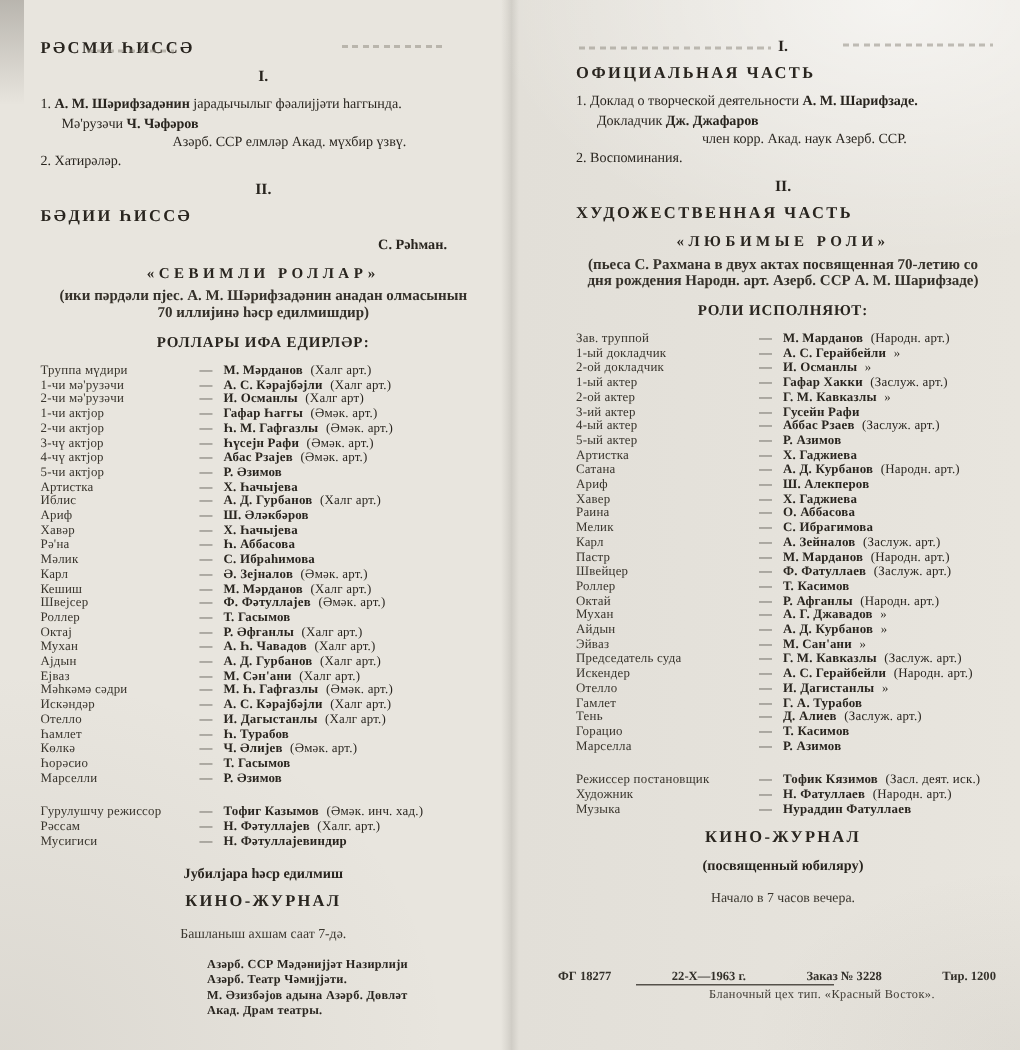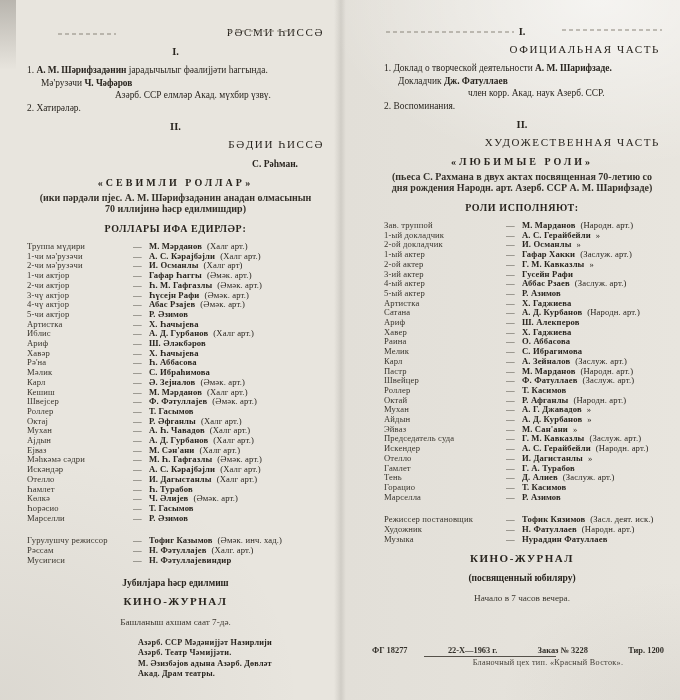--- a/index.html
+++ b/index.html
@@ -11,21 +11,21 @@
       radial-gradient(ellipse 420px 260px at 88% 0%, rgba(255,255,255,.6), transparent 65%),
       radial-gradient(ellipse 500px 420px at 0% 100%, rgba(110,104,94,.10), transparent 60%),
       radial-gradient(ellipse 300px 200px at 100% 100%, rgba(110,104,94,.08), transparent 60%),
       linear-gradient(90deg,#e8e5de 0 334px,#dbd8d1 338px,#d0cdc6 341px,#e2dfd8 346px,#e8e5de 100%);
   }
   .pages{display:flex;}
   .page{width:340px;height:700px;box-sizing:border-box;}
   .page-left{padding:26px 16px 0 27px;}
   .page-right{padding:26px 20px 0 44px;}
 
-  .sec-title{text-align:right;font-weight:normal;font-size:11px;letter-spacing:1.6px;}
+  .sec-title{text-align:left;font-weight:bold;font-size:11px;letter-spacing:1.6px;}
   .numeral{text-align:center;font-weight:bold;font-size:10.5px;margin-top:7px;}
   .sec-title + .numeral{margin-top:8px;}
   .numeral + .sec-title{margin-top:6px;}
 
   .nlist{margin-top:7px;font-size:9.4px;line-height:12.5px;}
   .nline2{margin-left:14px;}
   .nline3-l{margin-left:88px;}
   .nline3-r{margin-left:84px;}
   .bold{font-weight:bold;}
 
@@ -308,21 +308,21 @@
       <div class="sec-title">ОФИЦИАЛЬНАЯ ЧАСТЬ</div>
 
       <div class="nlist">
         <div>
           <span>1.</span>
           <span>Доклад о творческой деятельности</span>
           <span class="bold">А. М. Шарифзаде.</span>
         </div>
         <div class="nline2">
           <span>Докладчик</span>
-          <span class="bold">Дж. Фатуллаев</span>
+          <span class="bold">Дж. Джафаров</span>
         </div>
         <div class="nline3-r">член корр. Акад. наук Азерб. ССР.</div>
         <div>2. Воспоминания.</div>
       </div>
 
       <div class="numeral">II.</div>
       <div class="sec-title">ХУДОЖЕСТВЕННАЯ ЧАСТЬ</div>
       <div class="play-title">«ЛЮБИМЫЕ РОЛИ»</div>
       <div class="play-note">
         <div>(пьеса С. Рахмана  в двух актах посвященная 70-летию со</div>

